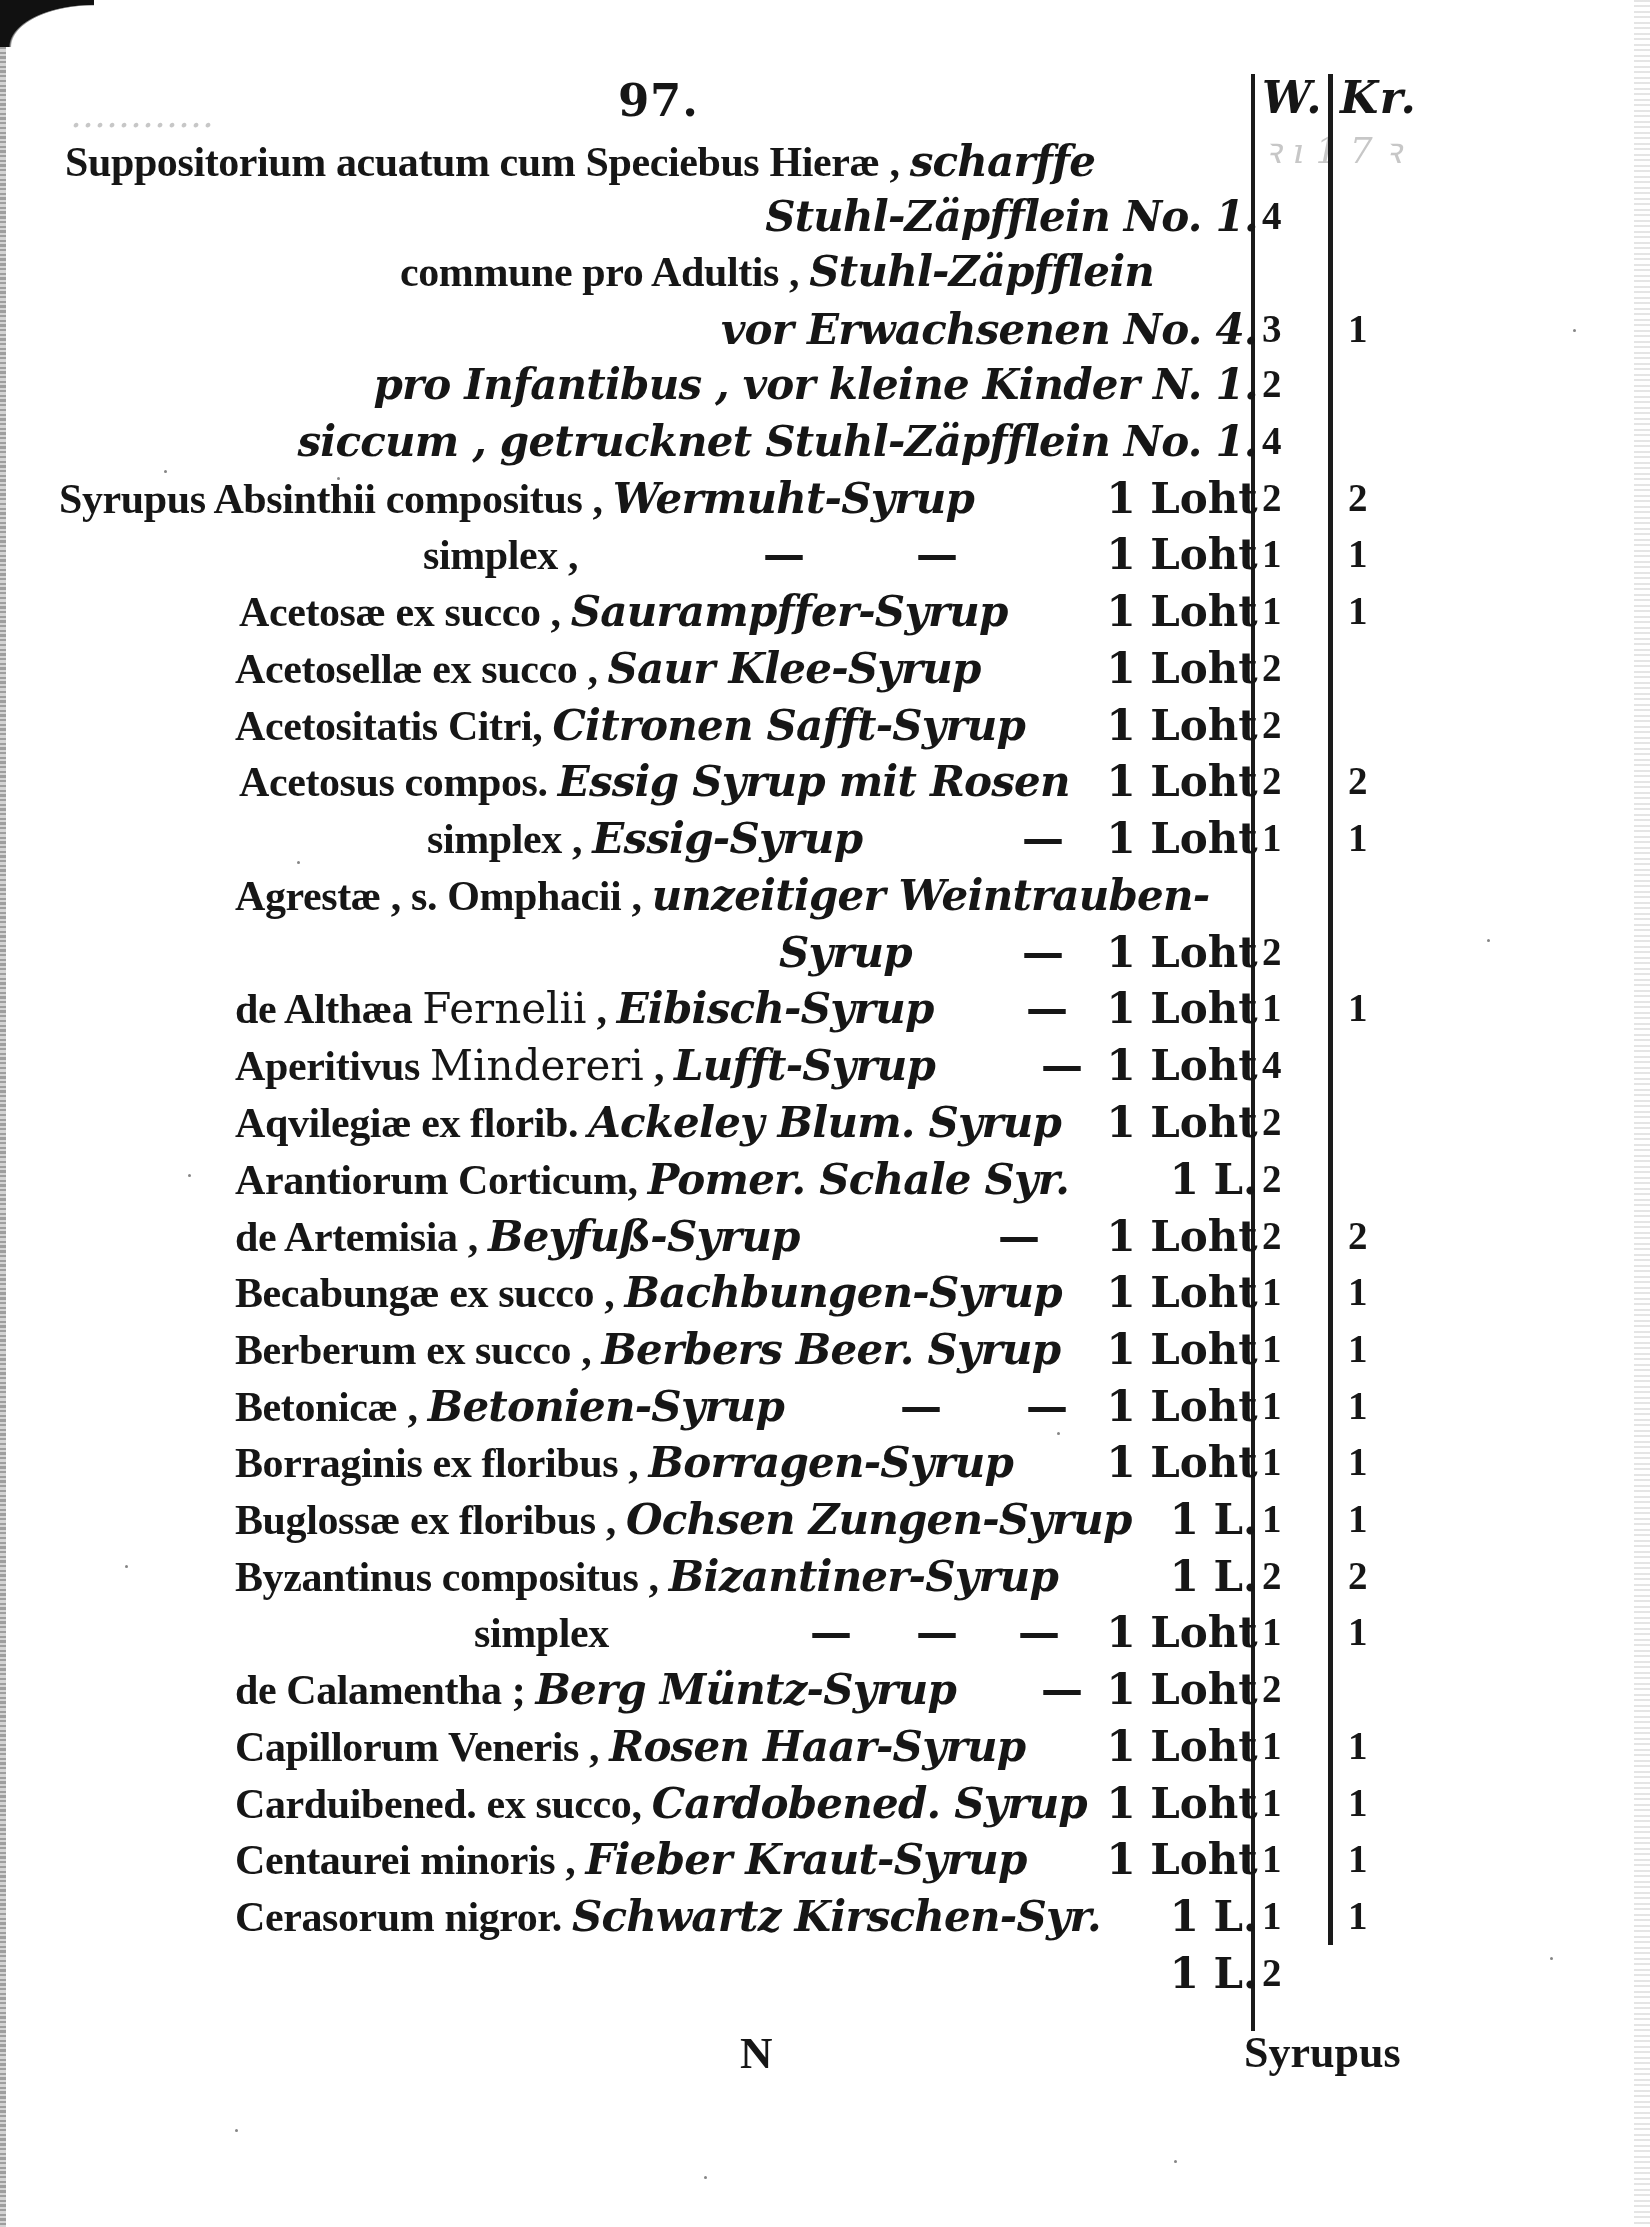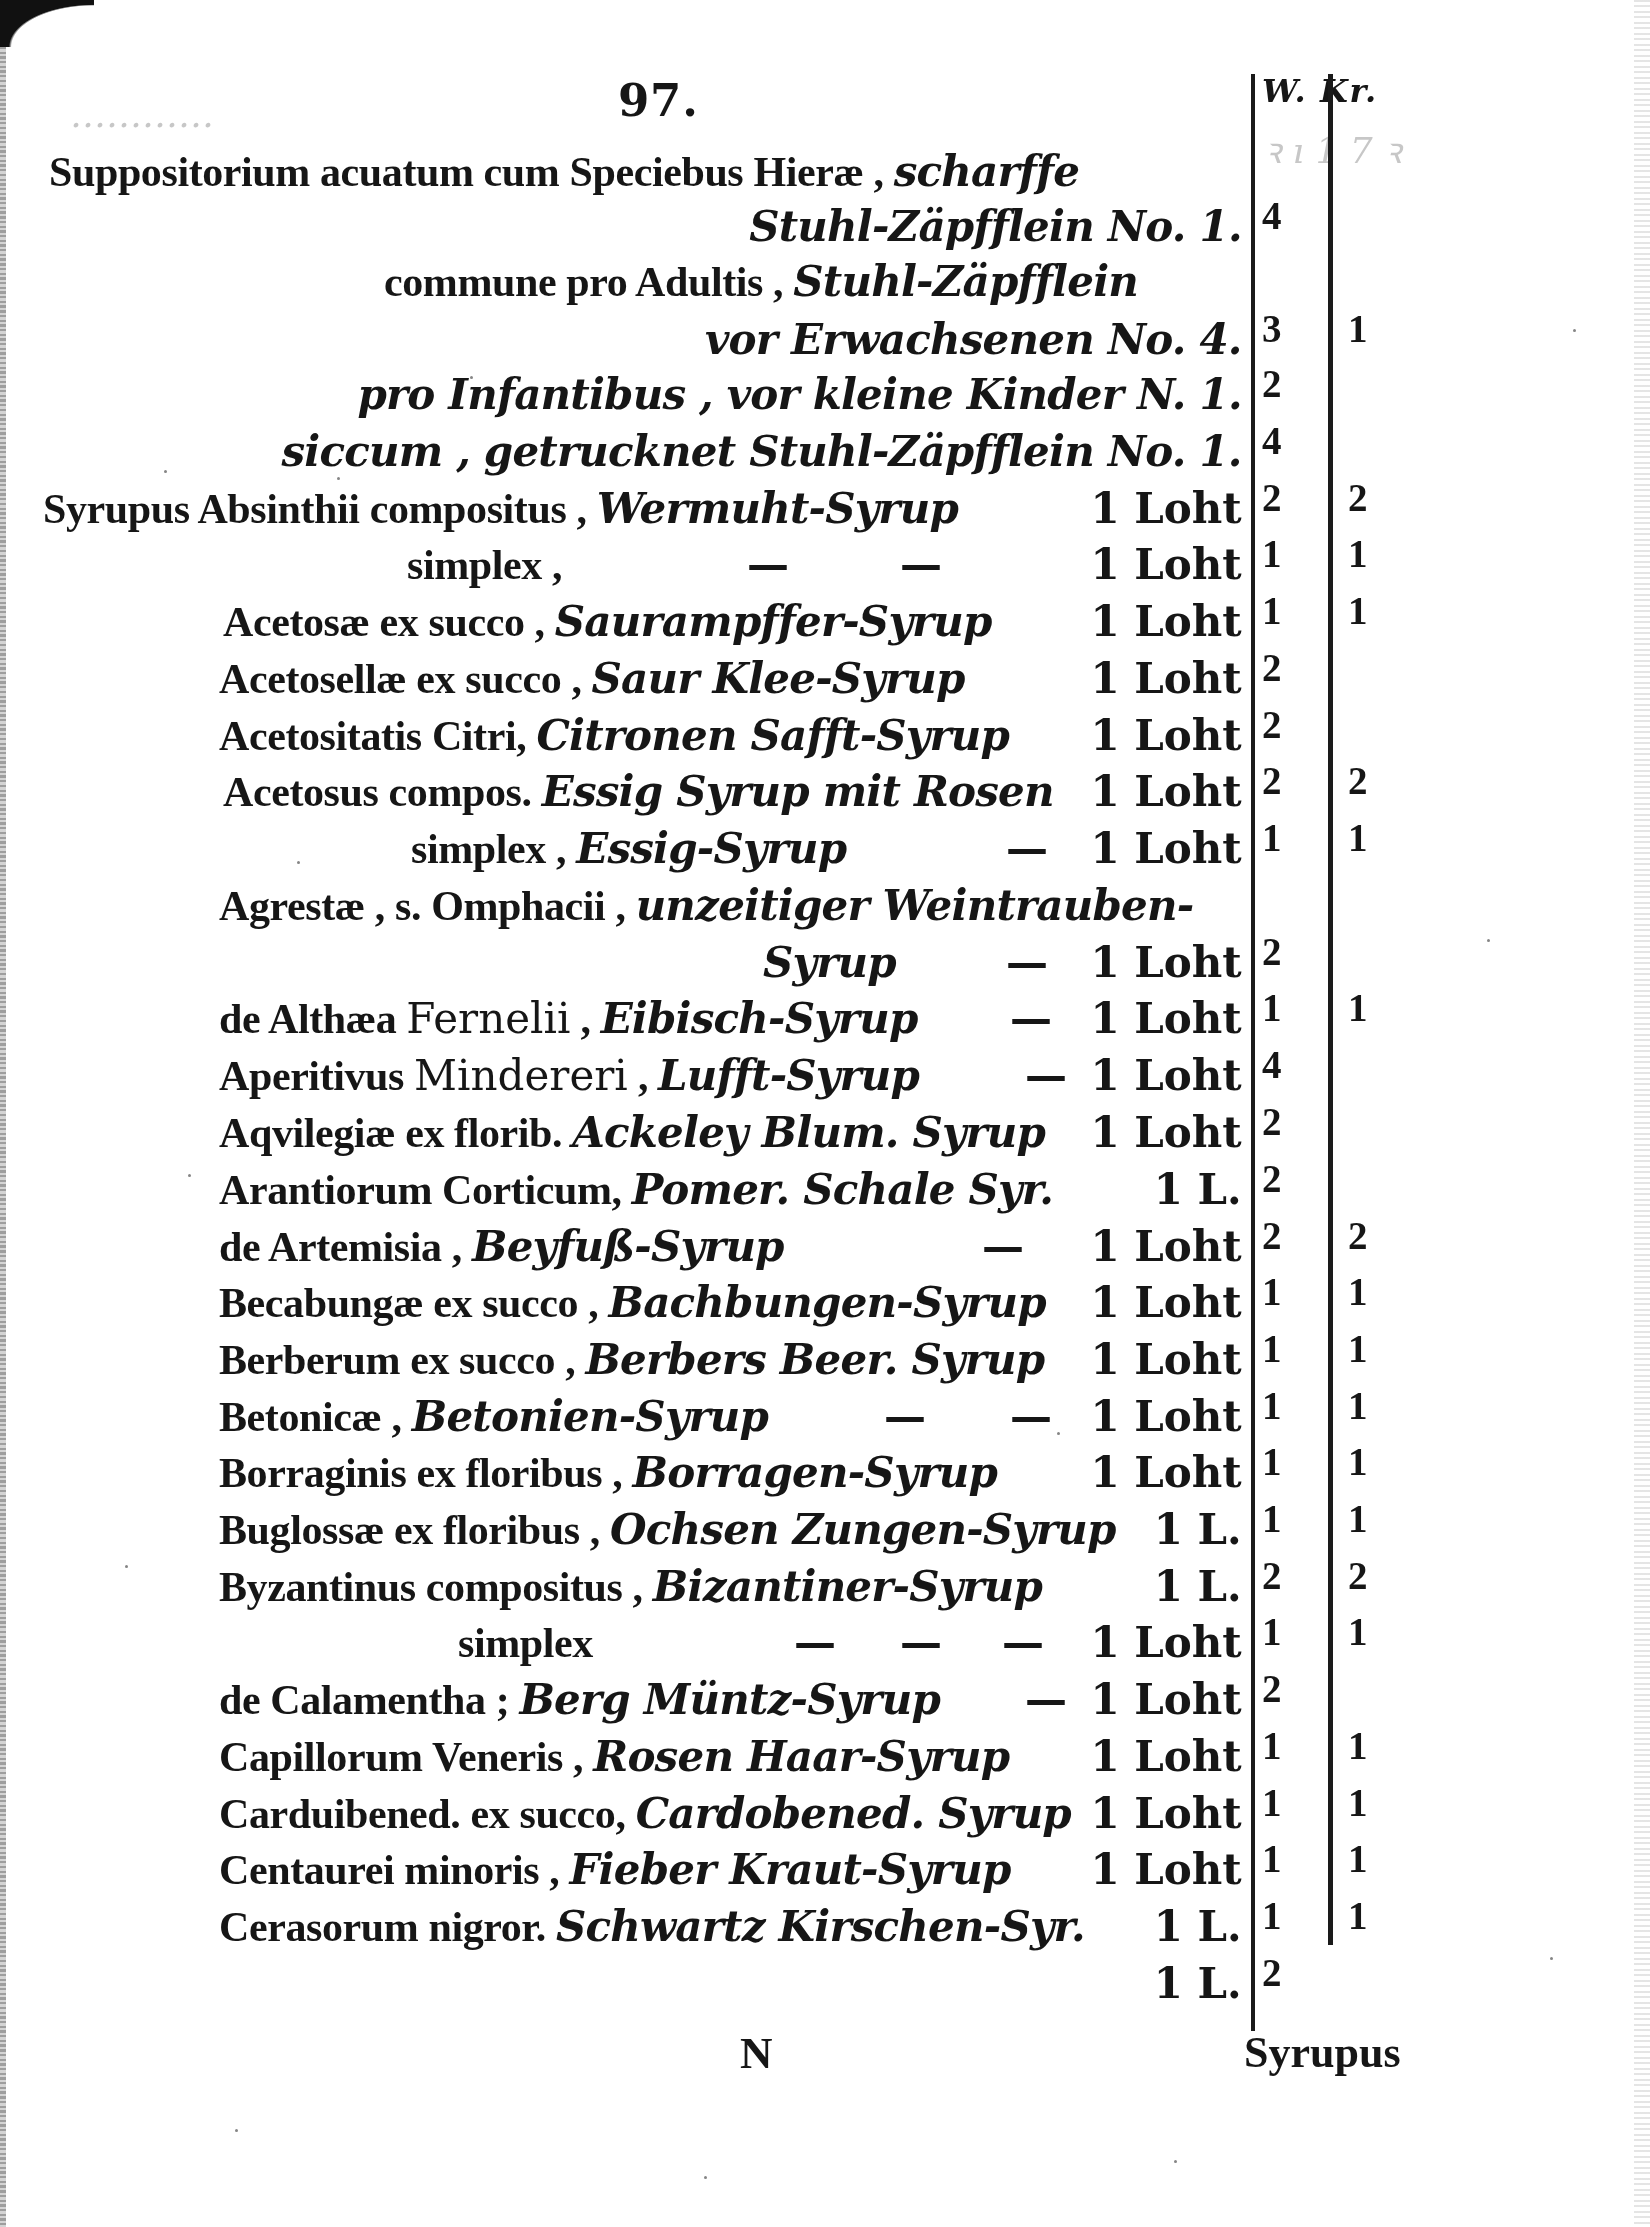--- a/index.html
+++ b/index.html
@@ -25,31 +25,31 @@
     background: repeating-linear-gradient(180deg, #cfcfcf 0 1.6px, #fff 1.6px 5.5px);
     opacity: .55;
   }
   .page-number {
     position: absolute; left: 618px; top: 74px;
     font-size: 45px; font-weight: bold; letter-spacing: 0.8px;
   }
   .col-header {
     position: absolute; left: 1262px; top: 72px;
     font-family: "DejaVu Serif", serif; font-weight: bold; font-style: italic;
-    font-size: 32px; letter-spacing: 1.6px;
+    font-size: 44px; letter-spacing: 1.6px;
   }
   .rule {
     position: absolute; background: #1a1a1a;
   }
   .rule-1 { left: 1251px; top: 74px; width: 3.9px; height: 1957px; }
   .rule-2 { left: 1328px; top: 74px; width: 4.7px; height: 1871px; }
 
   .entry {
-    position: absolute; left: 0; width: 1248px; height: 55px;
-    font-size: 42px; line-height: 78px; white-space: nowrap;
+    position: absolute; left: 16px; width: 1248px; height: 55px;
+    font-size: 42px; line-height: 58px; white-space: nowrap;
   }
   .entry .lat { font-family: "Liberation Serif", "DejaVu Serif", serif; font-weight: bold; letter-spacing: -0.4px; }
   .entry .ger { font-family: "DejaVu Serif", serif; font-weight: bold; font-style: italic; letter-spacing: -0.8px; }
   .entry .it  { }
   .entry .label {
     position: absolute; top: 0; white-space: nowrap;
   }
   .entry .unit {
     position: absolute; right: 6.3px; top: 0; white-space: nowrap;
     font-family: "DejaVu Serif", serif; font-weight: bold;

